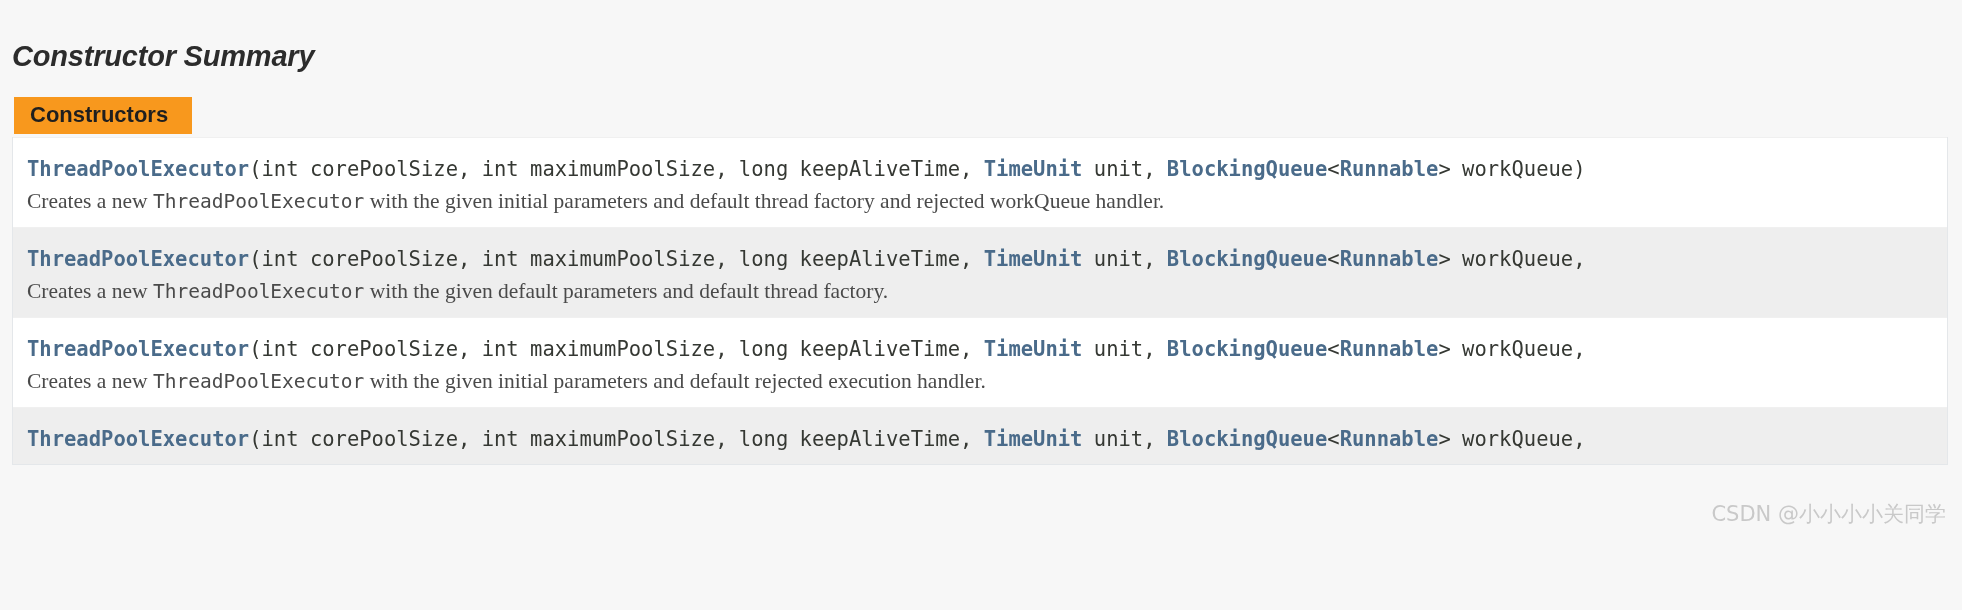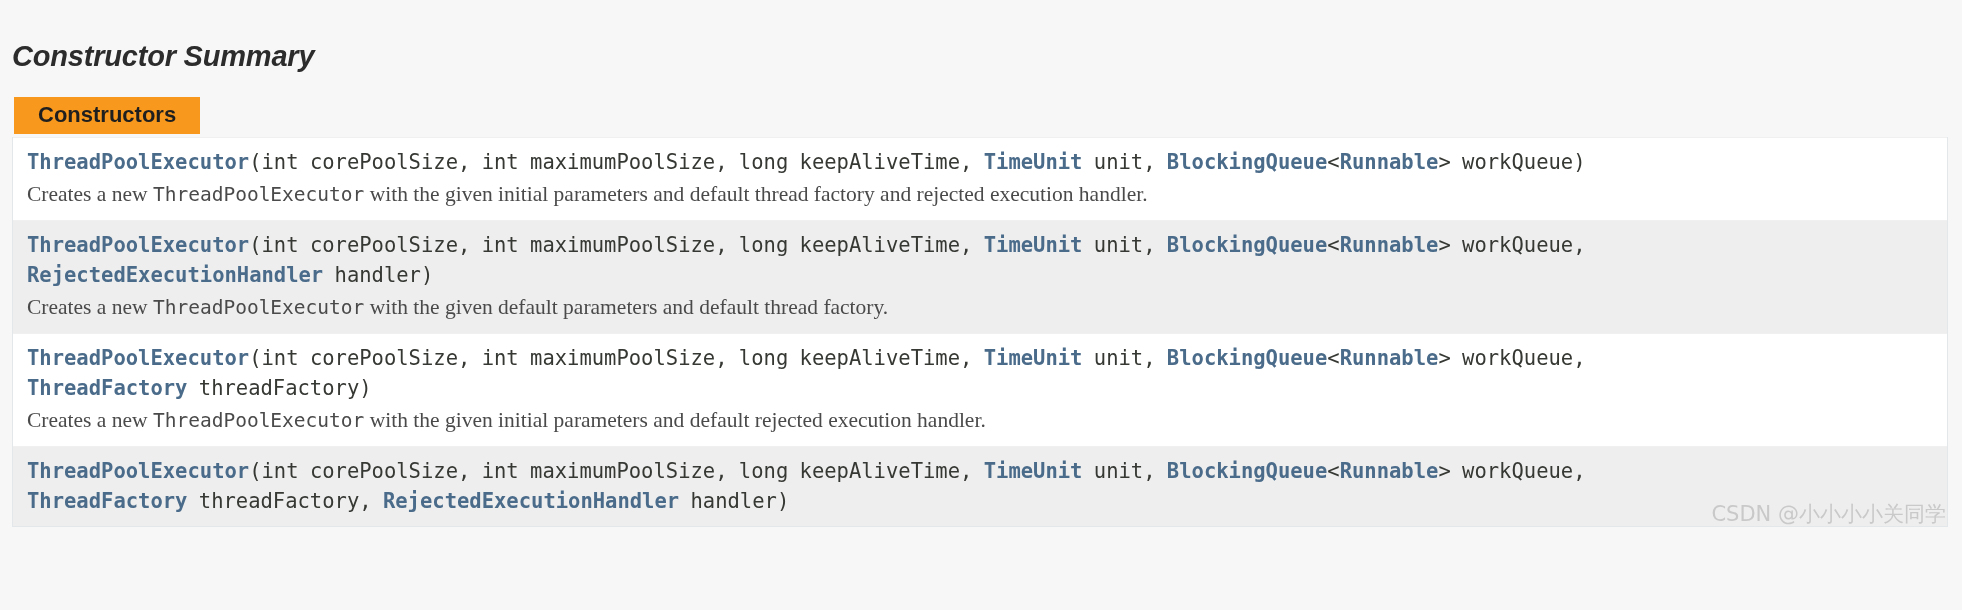--- a/index.html
+++ b/index.html
@@ -43,21 +43,21 @@
     left: 14px;
     top: 97px;
   }
   .caption-tab {
     display: inline-block;
     background: #f8981d;
     color: #1f1f1f;
     font-family: "Liberation Sans", sans-serif;
     font-size: 22px;
     font-weight: bold;
-    padding: 7px 24px 8px 24px;
+    padding: 7px 24px 8px 16px;
     line-height: 1.0;
     white-space: nowrap;
   }
 
   
   .summary-table {
     position: absolute;
     left: 12px;
     top: 137px;
     width: 1936px;
@@ -82,20 +82,21 @@
   }
   .row.alt-light { background: #ffffff; }
   .row.alt-dark  { background: #eeeeee; }
 
   .sig {
     font-family: "DejaVu Sans Mono", "Liberation Mono", monospace;
     font-size: 20.5px;
     line-height: 30px;
     color: #353833;
     word-spacing: -1px;
+    margin-top: 7px;
   }
   .sig .lnk {
     color: #4a6b8a;
     font-weight: bold;
   }
   .sig .plain {
     color: #353833;
   }
 
   .desc {
@@ -131,34 +132,31 @@
   <h2 class="section-title">Constructor Summary</h2>
 
   <div class="caption-wrap">
     <span class="caption-tab">Constructors</span>
   </div>
 
   <div class="summary-table">
     <div id="rows-container">
         <div class="row alt-light">
           <div class="sig"><span class="lnk">ThreadPoolExecutor</span><span class="plain">(int corePoolSize, int maximumPoolSize, long keepAliveTime, </span><span class="lnk">TimeUnit</span><span class="plain"> unit, </span><span class="lnk">BlockingQueue</span><span class="plain">&lt;</span><span class="lnk">Runnable</span><span class="plain">&gt; workQueue)</span></div>
-          <div class="desc"><span>Creates a new </span><span class="code">ThreadPoolExecutor</span><span> with the given initial parameters and default thread factory and rejected execution handler.</span></div>
+          <div class="desc"><span>Creates a new </span><span class="code">ThreadPoolExecutor</span><span> with the given initial parameters and default thread factory and rejected workQueue handler.</span></div>
         </div>
         <div class="row alt-dark">
           <div class="sig"><span class="lnk">ThreadPoolExecutor</span><span class="plain">(int corePoolSize, int maximumPoolSize, long keepAliveTime, </span><span class="lnk">TimeUnit</span><span class="plain"> unit, </span><span class="lnk">BlockingQueue</span><span class="plain">&lt;</span><span class="lnk">Runnable</span><span class="plain">&gt; workQueue,</span></div>
-          <div class="sig"><span class="lnk">RejectedExecutionHandler</span><span class="plain"> handler)</span></div>
           <div class="desc"><span>Creates a new </span><span class="code">ThreadPoolExecutor</span><span> with the given default parameters and default thread factory.</span></div>
         </div>
         <div class="row alt-light">
           <div class="sig"><span class="lnk">ThreadPoolExecutor</span><span class="plain">(int corePoolSize, int maximumPoolSize, long keepAliveTime, </span><span class="lnk">TimeUnit</span><span class="plain"> unit, </span><span class="lnk">BlockingQueue</span><span class="plain">&lt;</span><span class="lnk">Runnable</span><span class="plain">&gt; workQueue,</span></div>
-          <div class="sig"><span class="lnk">ThreadFactory</span><span class="plain"> threadFactory)</span></div>
           <div class="desc"><span>Creates a new </span><span class="code">ThreadPoolExecutor</span><span> with the given initial parameters and default rejected execution handler.</span></div>
         </div>
         <div class="row alt-dark">
           <div class="sig"><span class="lnk">ThreadPoolExecutor</span><span class="plain">(int corePoolSize, int maximumPoolSize, long keepAliveTime, </span><span class="lnk">TimeUnit</span><span class="plain"> unit, </span><span class="lnk">BlockingQueue</span><span class="plain">&lt;</span><span class="lnk">Runnable</span><span class="plain">&gt; workQueue,</span></div>
-          <div class="sig"><span class="lnk">ThreadFactory</span><span class="plain"> threadFactory, </span><span class="lnk">RejectedExecutionHandler</span><span class="plain"> handler)</span></div>
         </div>
       </div>
   </div>
 
   <div class="watermark">CSDN @小小小小关同学</div>
 
 </div>
 
 </body></html>

